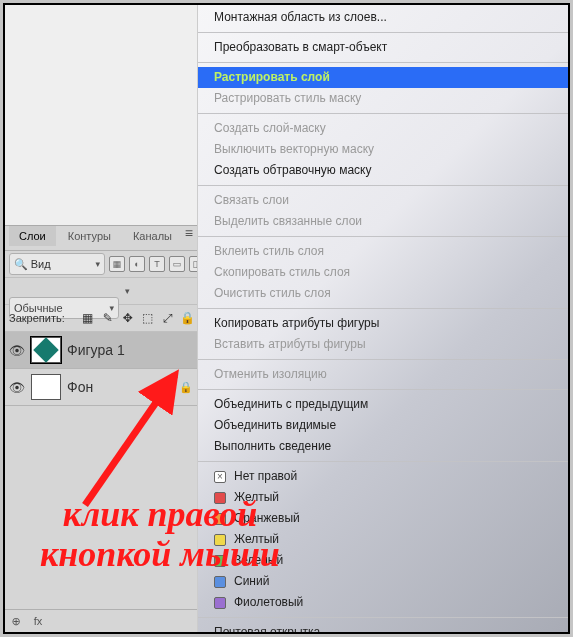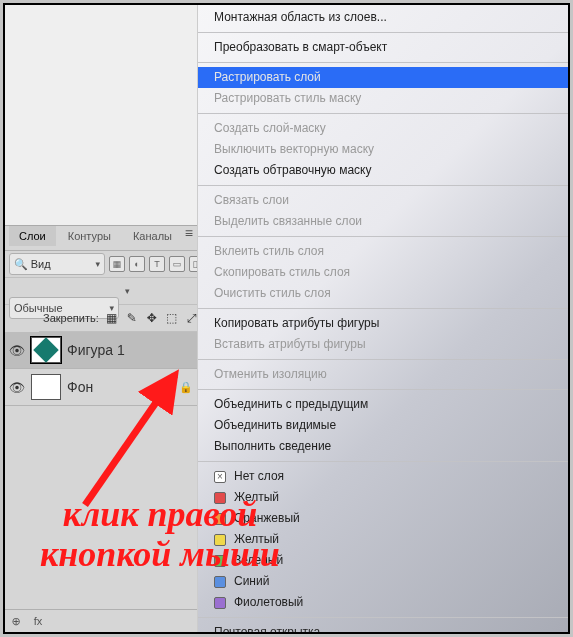--- a/index.html
+++ b/index.html
@@ -128,22 +128,21 @@
     height:18px;
     flex: 0 0 100px;
     margin-top: 34px;
   }
   .blend-box .chev { margin-left:auto; font-size:9px; color:#555;}
   .opacity-chev { font-size:9px; color:#555; margin-left:2px;}
 
   .lock-row {
     font-size: 11px;
     color: #333;
-    gap: 6px;
-    margin-left: 34px;
+    gap: 16px;
   }
   .lock-icons {
     display:flex;
     gap:6px;
     align-items:center;
     color:#333;
     font-size:12px;
   }
   .lock-icons span { width:14px; text-align:center; }
 
@@ -225,21 +224,22 @@
     padding: 0 16px;
     font-size: 12px;
     color: #222;
     white-space: nowrap;
     overflow: hidden;
     text-overflow: ellipsis;
   }
   .menu-item.disabled { color: #9a9a9a; }
   .menu-item.highlight {
     background: #2a6cf6;
-    color: #e5e5e5;
+    color: #bef264;
+    font-weight: bold;
   }
   .menu-sep {
     height: 1px;
     background: #c3c3c6;
     margin: 4px 0;
   }
   .color-row {
     display:flex;
     align-items:center;
     gap: 8px;
@@ -376,21 +376,21 @@
       <div class="menu-item disabled">Вставить атрибуты фигуры</div>
       <div class="menu-sep"></div>
       <div class="menu-item disabled">Отменить изоляцию</div>
       <div class="menu-sep"></div>
       <div class="menu-item">Объединить с предыдущим</div>
       <div class="menu-item">Объединить видимые</div>
       <div class="menu-item">Выполнить сведение</div>
       <div class="menu-sep"></div>
       <div class="menu-item color-row">
         <span class="color-swatch" style="background: rgb(255, 255, 255);">×</span>
-        <span>Нет слоя</span>
+        <span>Нет правой</span>
       </div>
       <div class="menu-item color-row">
         <span class="color-swatch" style="background: rgb(226, 75, 75);"></span>
         <span>Желтый</span>
       </div>
       <div class="menu-item color-row">
         <span class="color-swatch" style="background: rgb(240, 154, 62);"></span>
         <span>Оранжевый</span>
       </div>
       <div class="menu-item color-row">

